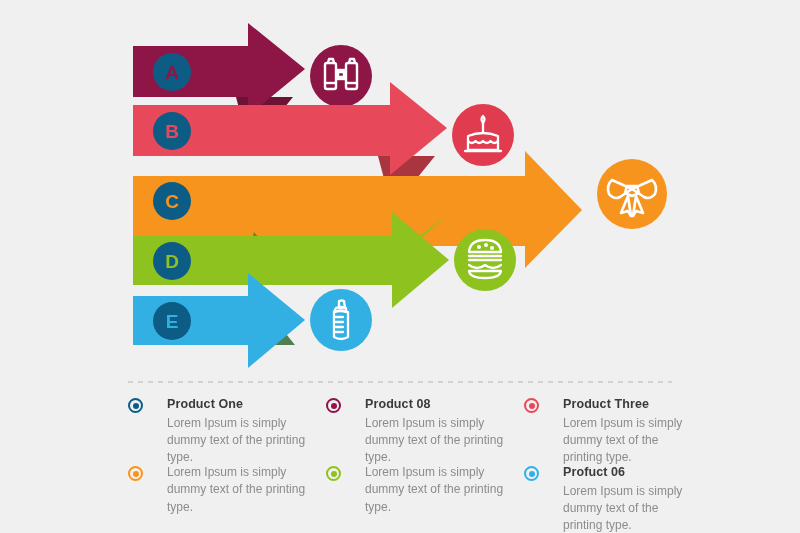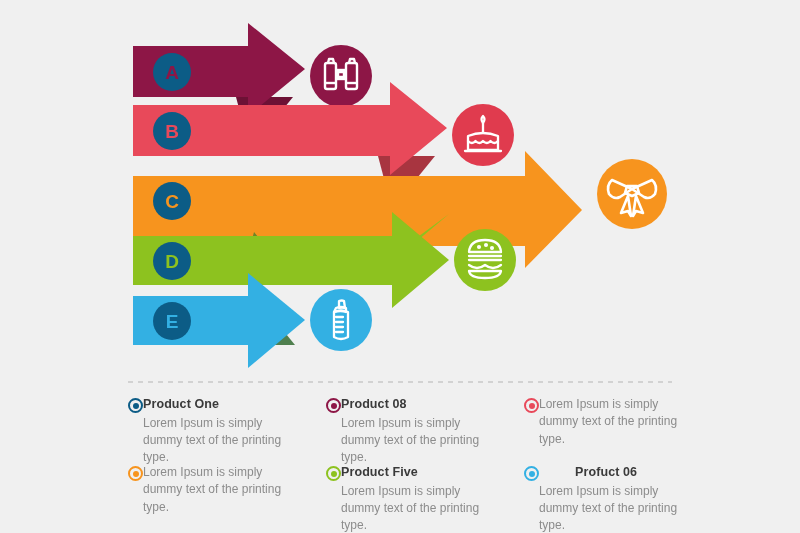--- a/index.html
+++ b/index.html
@@ -15,21 +15,21 @@
 
   
   .legend{
     position:absolute;
     left:128px; top:396px;
     width:560px;
     display:grid;
     grid-template-columns:198px 198px 164px;
     grid-auto-rows:68px;
   }
-  .legend-item{display:flex;align-items:flex-start;gap:0;}
+  .legend-item{display:flex;align-items:flex-start;gap:24px;}
   .marker{
     width:15px;height:15px;border-radius:50%;
     border:2px solid currentColor;
     flex:0 0 auto;margin-top:2px;
     position:relative;box-sizing:border-box;
     background:#f0f0f0;
   }
   .marker::after{
     content:"";position:absolute;
     left:50%;top:50%;transform:translate(-50%,-50%);
@@ -160,41 +160,41 @@
       <span class="marker" style="color:#8d1646"></span>
       <span class="legend-text">
         <span class="legend-title" style="display: block;">Product 08</span>
         <span class="legend-desc" style="display: block;">Lorem Ipsum is simply dummy text of the printing type.</span>
       </span>
     </div>
 
     <div class="legend-item">
       <span class="marker" style="color:#e8495a"></span>
       <span class="legend-text">
+        <span class="legend-title" style="display: block;">Product Three</span>
         <span class="legend-desc" style="display: block;">Lorem Ipsum is simply dummy text of the printing type.</span>
       </span>
     </div>
 
     <div class="legend-item">
       <span class="marker" style="color:#f7941e"></span>
       <span class="legend-text">
         <span class="legend-desc" style="display: block;">Lorem Ipsum is simply dummy text of the printing type.</span>
       </span>
     </div>
 
     <div class="legend-item">
       <span class="marker" style="color:#8dc21f"></span>
       <span class="legend-text">
-        <span class="legend-title" style="display: block;">Product Five</span>
         <span class="legend-desc" style="display: block;">Lorem Ipsum is simply dummy text of the printing type.</span>
       </span>
     </div>
 
     <div class="legend-item">
       <span class="marker" style="color:#33b0e3"></span>
       <span class="legend-text">
-        <span class="legend-title" style="display: block; margin-left: 36px;">Profuct 06</span>
+        <span class="legend-title" style="display: block;">Profuct 06</span>
         <span class="legend-desc" style="display: block;">Lorem Ipsum is simply dummy text of the printing type.</span>
       </span>
     </div>
 
   </div>
 </div>
 
 </body></html>

